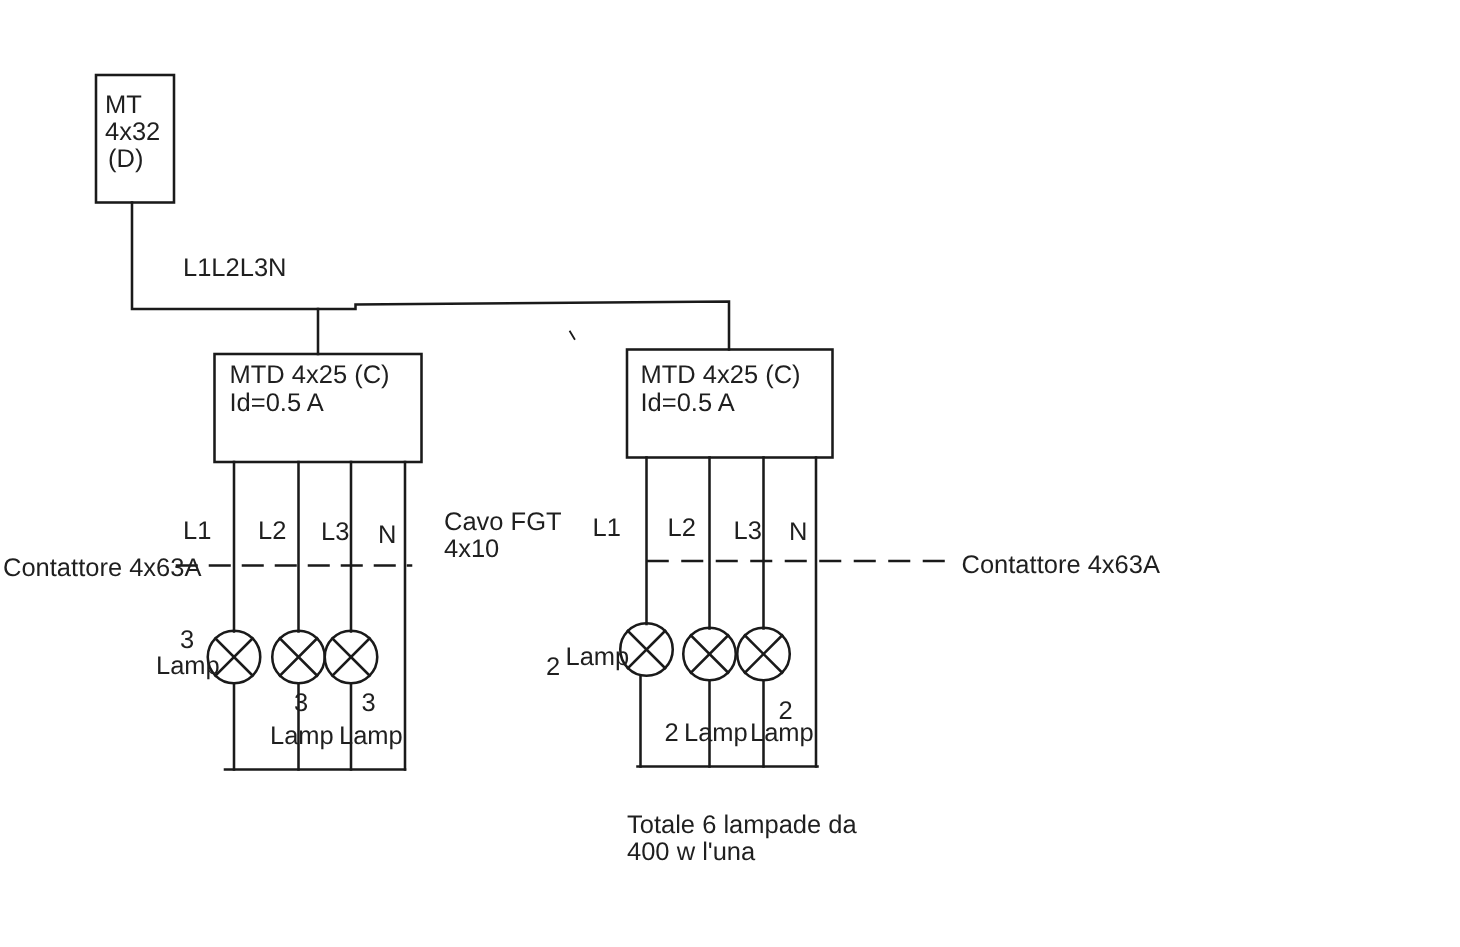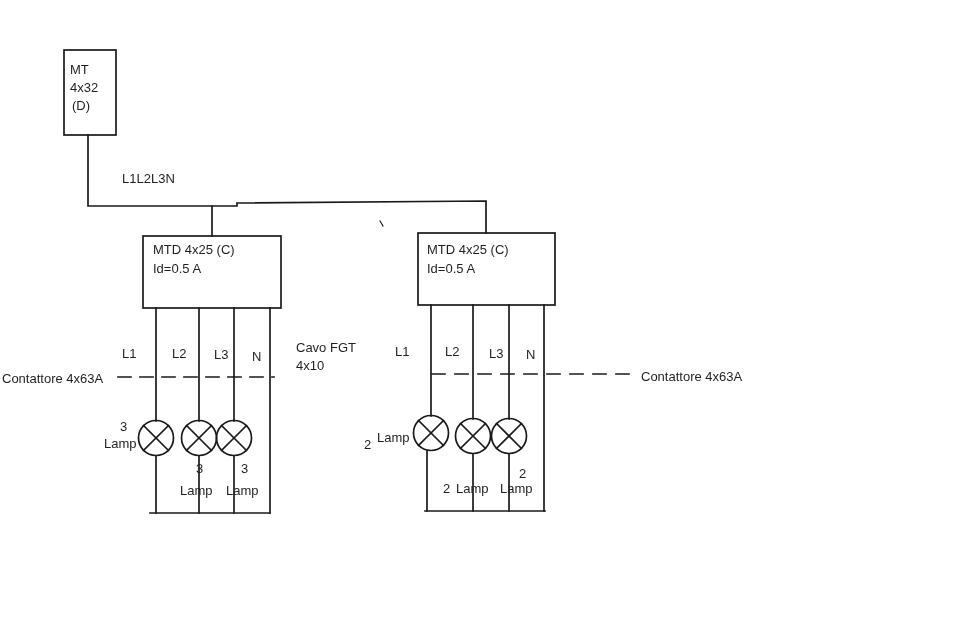--- a/index.html
+++ b/index.html
@@ -8,21 +8,21 @@
     width: 973px;
     height: 631px;
     background: #ffffff;
     overflow: hidden;
     font-family: "Liberation Sans", sans-serif;
     color: #1f1f1f;
   }
   .stage svg { position: absolute; left: 0; top: 0; }
   .lbl {
     position: absolute;
-    font-size: 13px;
+    font-size: 17px;
     line-height: 15px;
     white-space: nowrap;
     color: #1f1f1f;
   }
   .multiline div { white-space: nowrap; }
   .box-text { line-height: 19px; }
   .total-text { line-height: 18px; }
   .cable-text { line-height: 18px; }
   .src-text { line-height: 18px; }
 </style>
@@ -145,14 +145,18 @@
   <div class="lbl" style="left:241px; top:461px;">3</div>
   <div class="lbl" style="left:226px; top:483px;">Lamp</div>
 
   <div class="lbl" style="left:364px; top:437px;">2</div>
   <div class="lbl" style="left:377px; top:430px;">Lamp</div>
   <div class="lbl" style="left:443px; top:481px;">2</div>
   <div class="lbl" style="left:456px; top:481px;">Lamp</div>
   <div class="lbl" style="left:519px; top:466px;">2</div>
   <div class="lbl" style="left:500px; top:481px;">Lamp</div>
 
+  <div class="lbl multiline total-text" style="left:418px; top:541px;">
+    <div>Totale 6 lampade da</div>
+    <div>400 w l'una</div>
+  </div>
 
 </div>
 
 </body></html>

